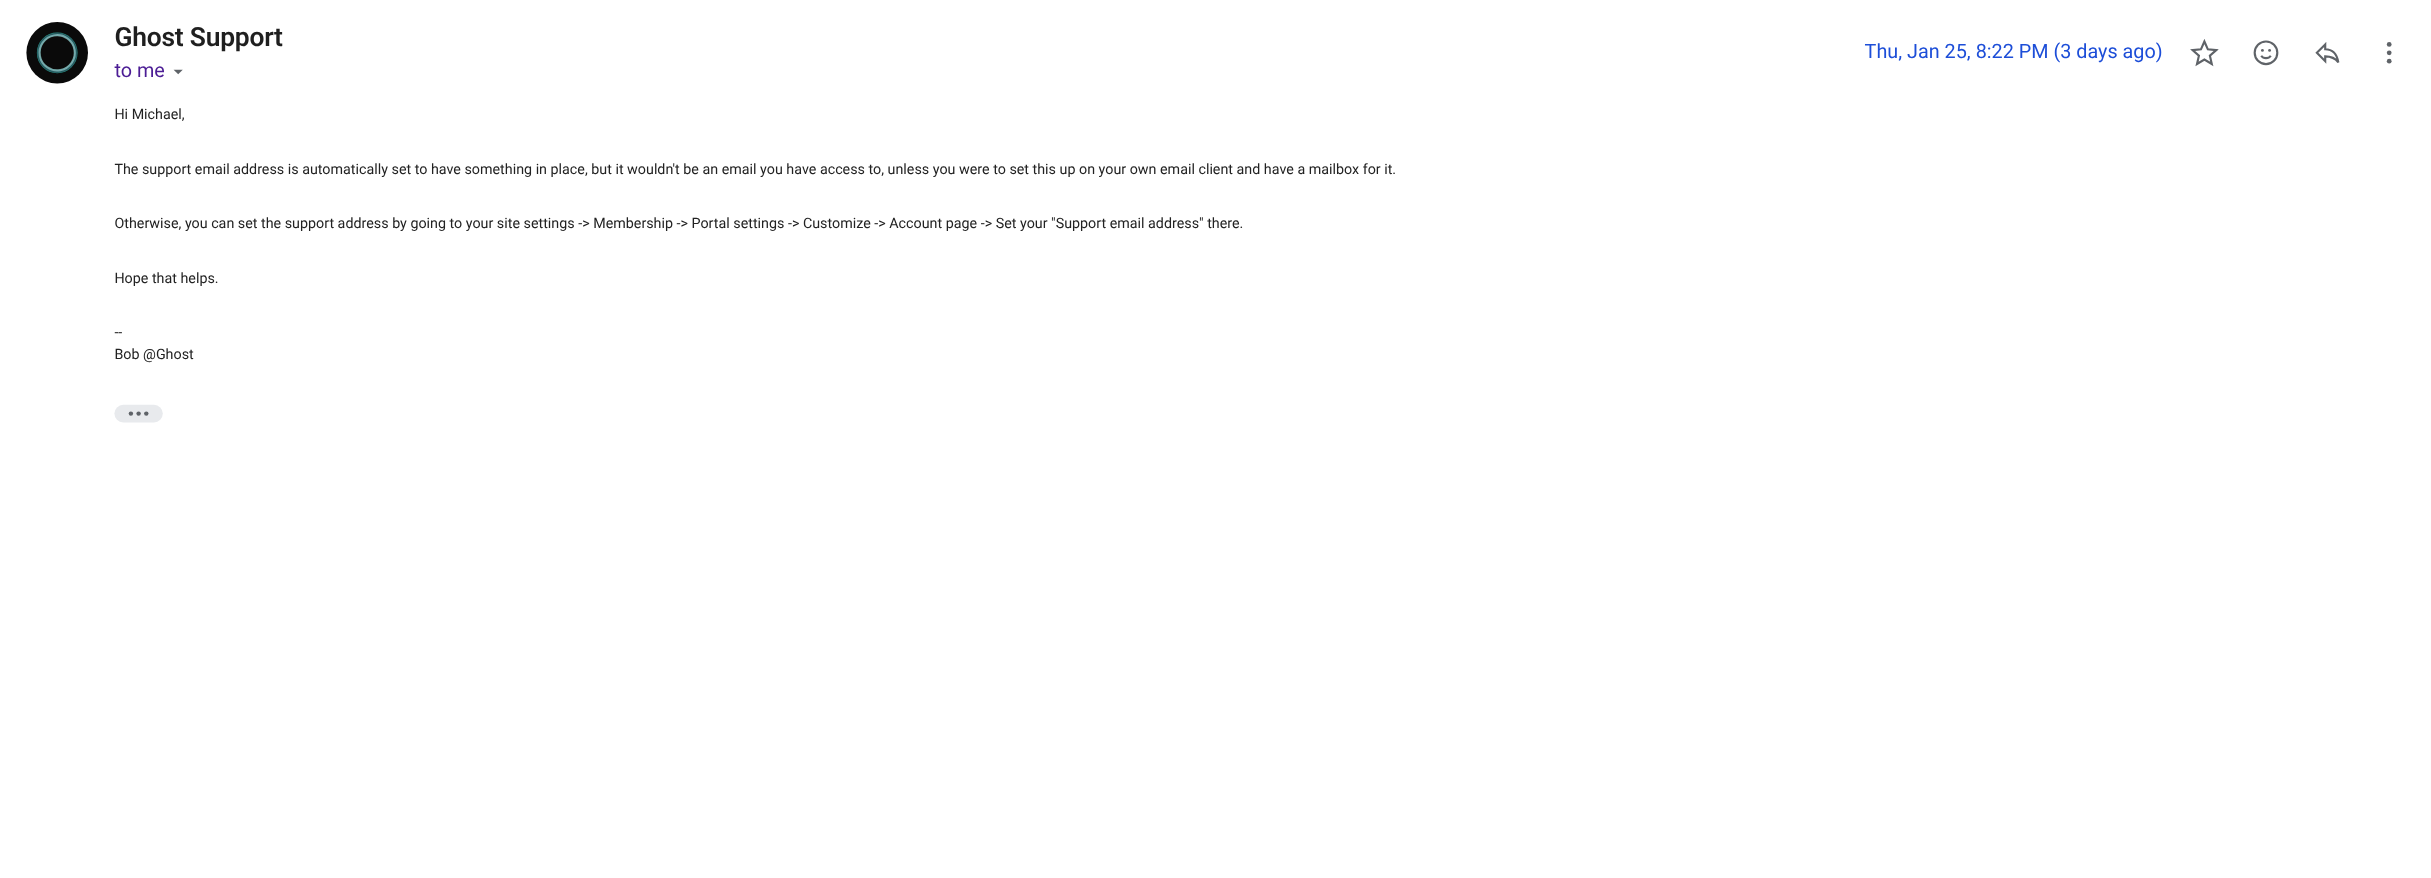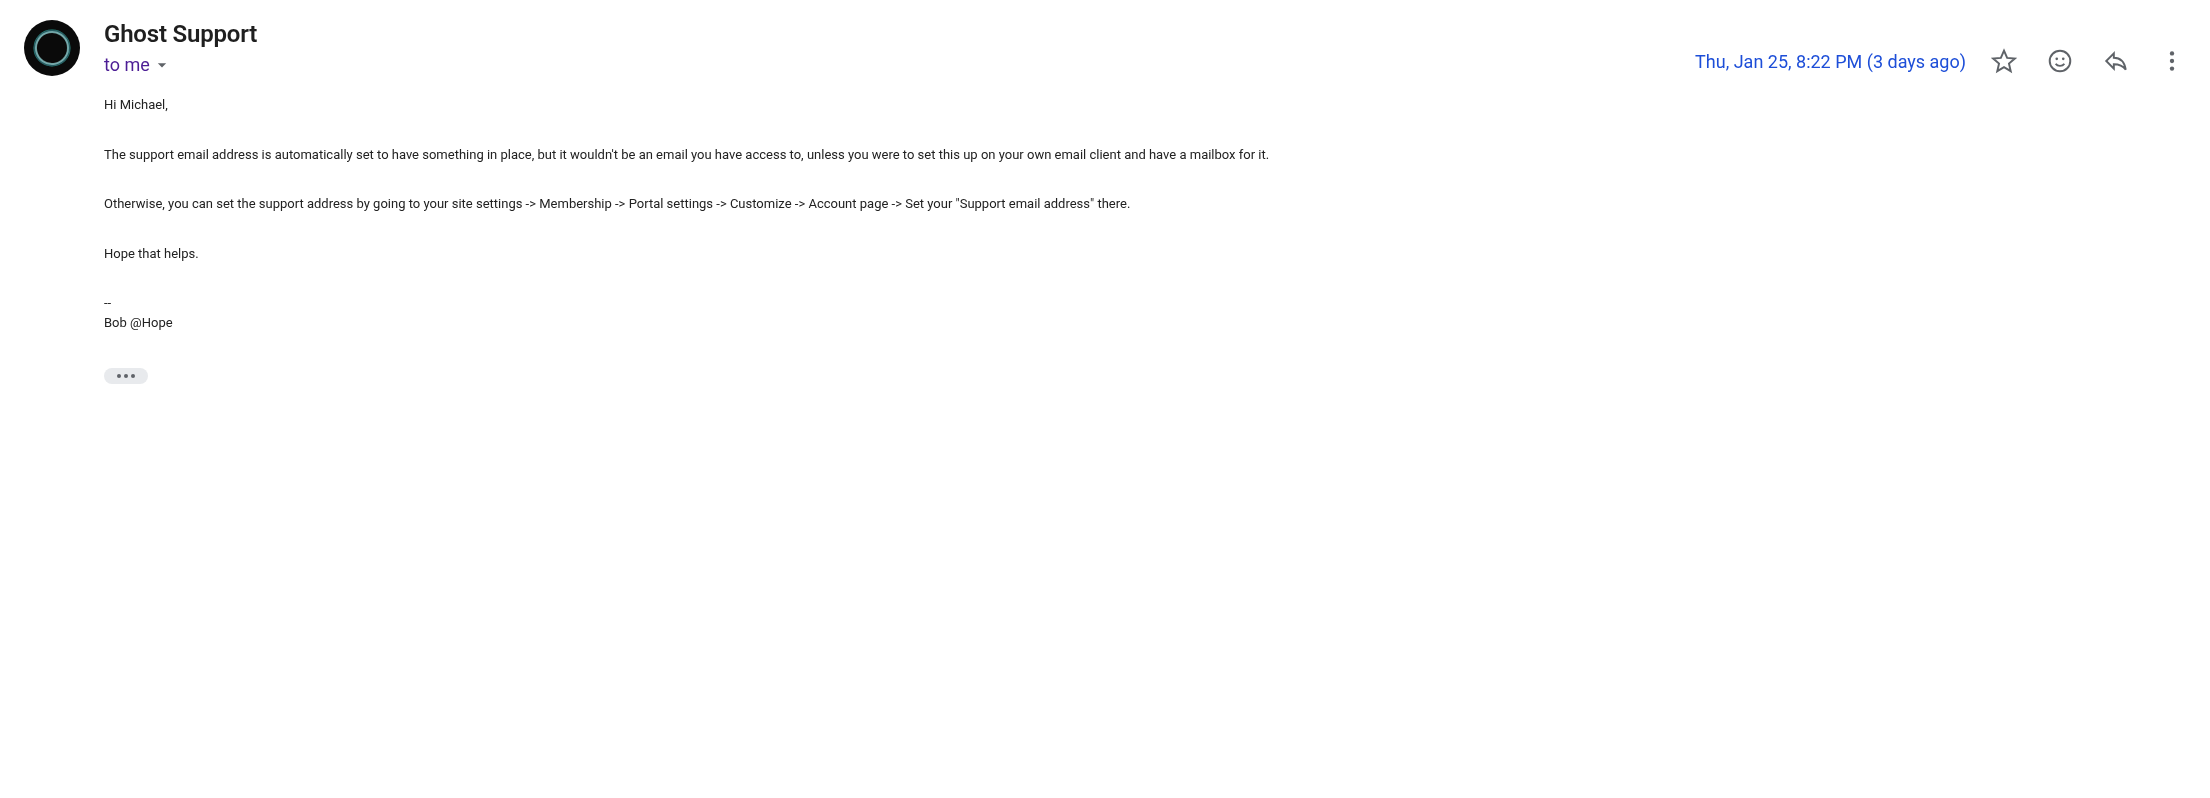--- a/index.html
+++ b/index.html
@@ -33,21 +33,21 @@
       width: 42px;
       height: 42px;
     }
     .email-content {
       flex: 1;
       min-width: 0;
     }
     .header-row {
       display: flex;
       justify-content: space-between;
-      align-items: flex-end;
+      align-items: center;
     }
     .sender-info {
       display: flex;
       flex-direction: column;
       gap: 4px;
     }
     .sender-name {
       font-weight: 600;
       font-size: 24px;
       color: #1f1f1f;
@@ -197,21 +197,21 @@
       </div>
     </div>
 
     <div class="email-body">
       <p>Hi Michael,</p>
       <p>The support email address is automatically set to have something in place, but it wouldn't be an email you have access to, unless you were to set this up on your own email client and have a mailbox for it.</p>
       <p>Otherwise, you can set the support address by going to your site settings -&gt; Membership -&gt; Portal settings -&gt; Customize -&gt; Account page -&gt; Set your "Support email address" there.</p>
       <p>Hope that helps.</p>
       <div class="signature">
         <div class="signature-divider">--</div>
-        <div>Bob @Hope</div>
+        <div>Bob @Ghost</div>
       </div>
       <div class="show-trimmed">
         <svg viewBox="0 0 24 8">
           <circle cx="5" cy="4" r="2"></circle>
           <circle cx="12" cy="4" r="2"></circle>
           <circle cx="19" cy="4" r="2"></circle>
         </svg>
       </div>
     </div>
   </div>

